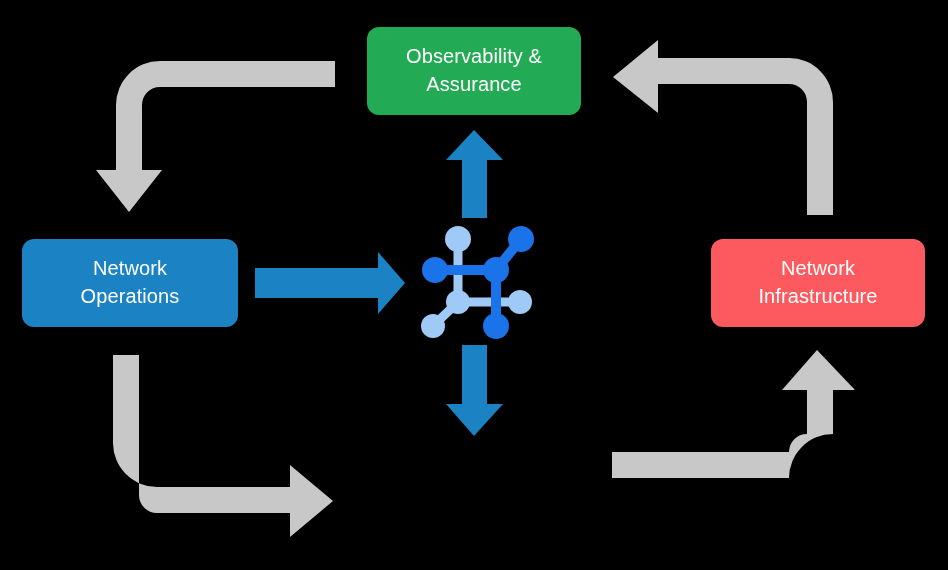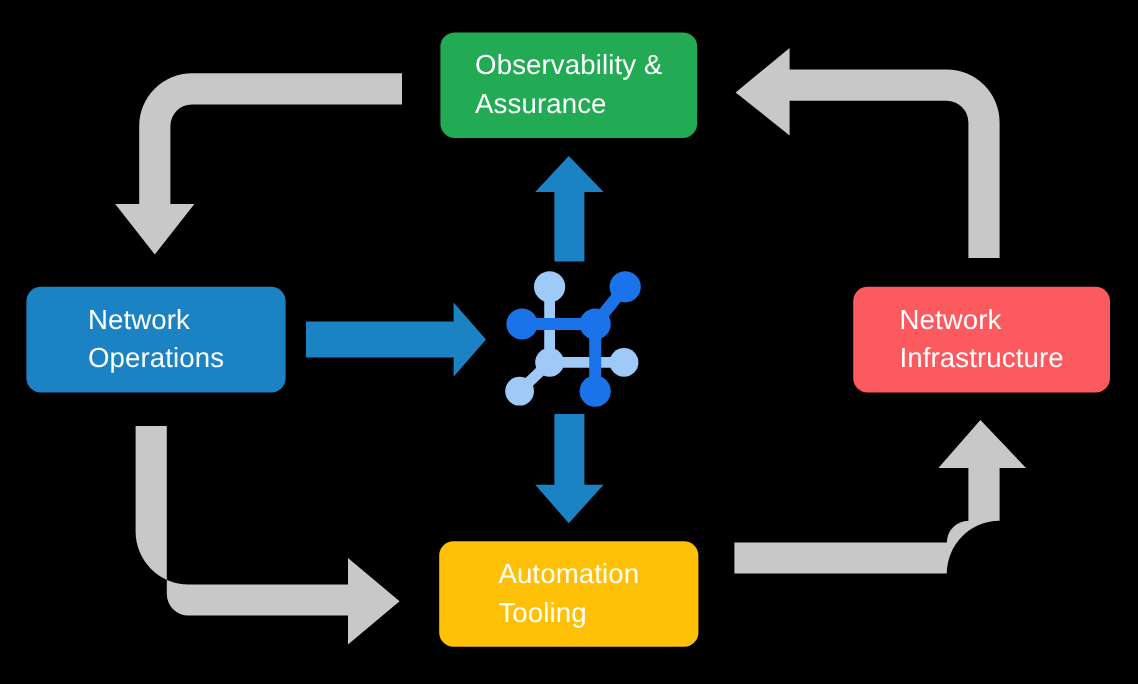--- a/index.html
+++ b/index.html
@@ -16,23 +16,23 @@
     height: 570px;
     background: #000000;
     overflow: hidden;
   }
   .node-box {
     position: absolute;
     border-radius: 12px;
     display: flex;
     align-items: center;
     justify-content: center;
-    text-align: left;
+    text-align: center;
     color: #ffffff;
-    font-size: 23px;
+    font-size: 20px;
     line-height: 1.38;
     font-weight: 400;
     letter-spacing: 0.1px;
     box-sizing: border-box;
     padding: 4px 4px;
   }
   .node-box span {
     display: block;
     white-space: pre-line;
   }
@@ -140,18 +140,14 @@
   <div class="node-box" id="box-operations" style="background:#1b82c4;">
     <span>Network
 Operations</span>
   </div>
 
   <div class="node-box" id="box-infrastructure" style="background:#fd5a5f;">
     <span>Network
 Infrastructure</span>
   </div>
 
-  <div class="node-box" id="box-automation" style="background:#ffc107;">
-    <span>Automation
-Tooling</span>
-  </div>
 
 </div>
 
 </body></html>

